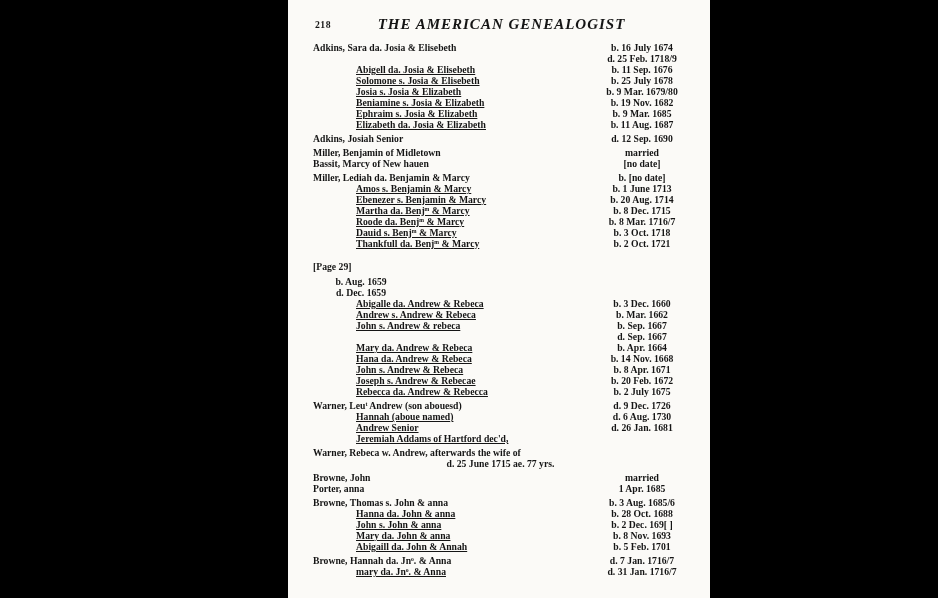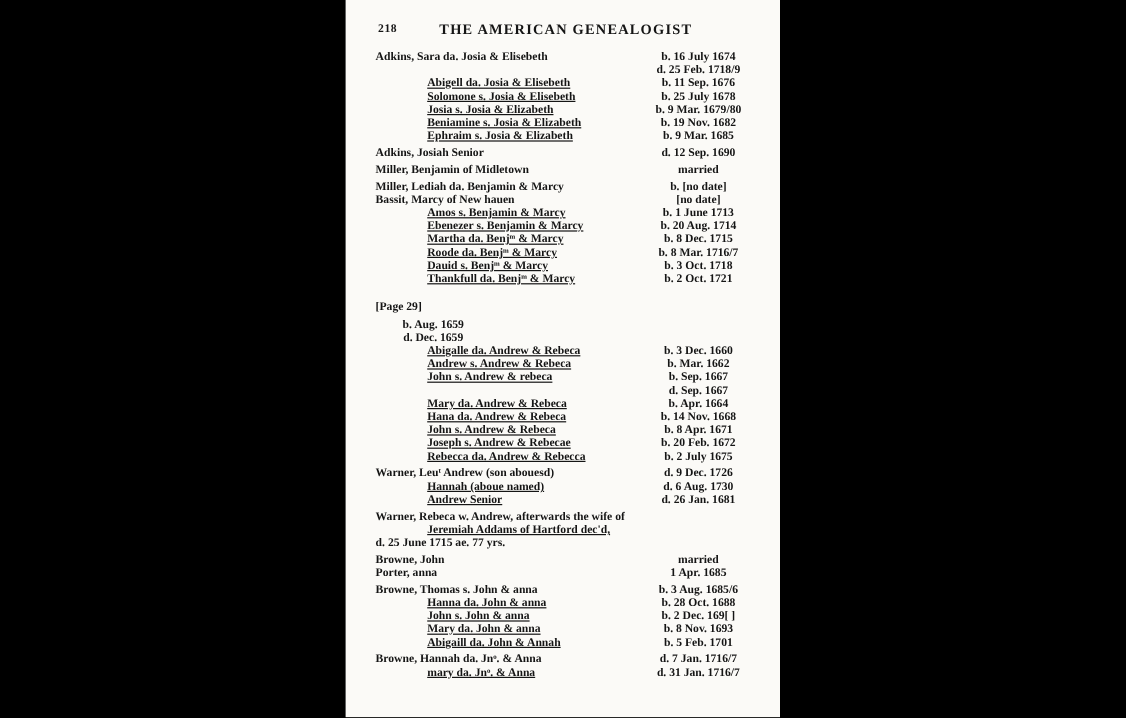--- a/index.html
+++ b/index.html
@@ -12,21 +12,21 @@
     width: 938px;
     height: 598px;
     background: #000000;
     overflow: hidden;
     font-family: "Liberation Serif", "DejaVu Serif", "DejaVu Sans", serif;
   }
   .paper {
     position: absolute;
     left: 288px;
     top: 0;
-    width: 362px;
+    width: 422px;
     height: 598px;
     background: #fbfaf7;
     box-sizing: border-box;
     padding: 19px 20px 0 25px;
     color: #151515;
     font-size: 9.7px;
     line-height: 11px;
     font-weight: bold;
   }
   .header {
@@ -39,36 +39,37 @@
     left: 2px;
     top: 0;
     letter-spacing: 0.5px;
   }
   .running-title {
     position: absolute;
     left: 0;
     right: 0;
     top: 0;
     text-align: center;
-    font-size: 12px;
+    font-style: italic;
+    font-size: 15px;
     letter-spacing: 1px;
   }
   .row { display: flex; }
   .row.gap { margin-top: 3px; justify-content: center; }
   .name { flex: 1 1 auto; }
   .name.ind { padding-left: 43px; text-decoration: underline; }
   .dates {
     flex: 0 0 96px;
     text-align: center;
   }
   .pagebreak {
     margin: 12px 0 4px 0;
   }
   .wide-date {
-    text-align: left;
+    text-align: center;
     margin-right: 2px;
   }
 </style>
 </head>
 <body>
 
 <div class="stage">
   <div class="paper">
     <div class="header">
       <span class="pagenum">218</span>
@@ -105,42 +106,48 @@
           <div class="dates">
             <div>b. 19 Nov. 1682</div>
           </div>
         </div>
         <div class="row">
           <div class="name ind">Ephraim s. Josia &amp; Elizabeth</div>
           <div class="dates">
             <div>b. 9 Mar. 1685</div>
           </div>
         </div>
+        <div class="row">
+          <div class="name ind">Elizabeth da. Josia &amp; Elizabeth</div>
+          <div class="dates">
+            <div>b. 11 Aug. 1687</div>
+          </div>
+        </div>
         <div class="row gap">
           <div class="name">Adkins, Josiah Senior</div>
           <div class="dates">
             <div>d. 12 Sep. 1690</div>
           </div>
         </div>
         <div class="row gap">
           <div class="name">Miller, Benjamin of Midletown</div>
           <div class="dates">
             <div>married</div>
           </div>
         </div>
+        <div class="row">
+          <div class="name">Bassit, Marcy of New hauen</div>
+          <div class="dates">
+            <div>[no date]</div>
+          </div>
+        </div>
         <div class="row gap">
           <div class="name">Miller, Lediah da. Benjamin &amp; Marcy</div>
           <div class="dates">
             <div>b. [no date]</div>
-          </div>
-        </div>
-        <div class="row">
-          <div class="name">Bassit, Marcy of New hauen</div>
-          <div class="dates">
-            <div>[no date]</div>
           </div>
         </div>
         <div class="row">
           <div class="name ind">Amos s. Benjamin &amp; Marcy</div>
           <div class="dates">
             <div>b. 1 June 1713</div>
           </div>
         </div>
         <div class="row">
           <div class="name ind">Ebenezer s. Benjamin &amp; Marcy</div>
@@ -239,25 +246,25 @@
           <div class="dates">
             <div>d. 6 Aug. 1730</div>
           </div>
         </div>
         <div class="row">
           <div class="name ind">Andrew Senior</div>
           <div class="dates">
             <div>d. 26 Jan. 1681</div>
           </div>
         </div>
+        <div class="row">
+          <div class="name ind">Jeremiah Addams of Hartford dec'd,</div>
+        </div>
         <div class="row gap">
           <div class="name">Warner, Rebeca w. Andrew, afterwards the wife of</div>
-        </div>
-        <div class="row">
-          <div class="name ind">Jeremiah Addams of Hartford dec'd,</div>
         </div>
         <div class="row">
           <div class="name wide-date">d. 25 June 1715 ae. 77 yrs.</div>
         </div>
         <div class="row gap">
           <div class="name">Browne, John</div>
           <div class="dates">
             <div>married</div>
           </div>
         </div>

